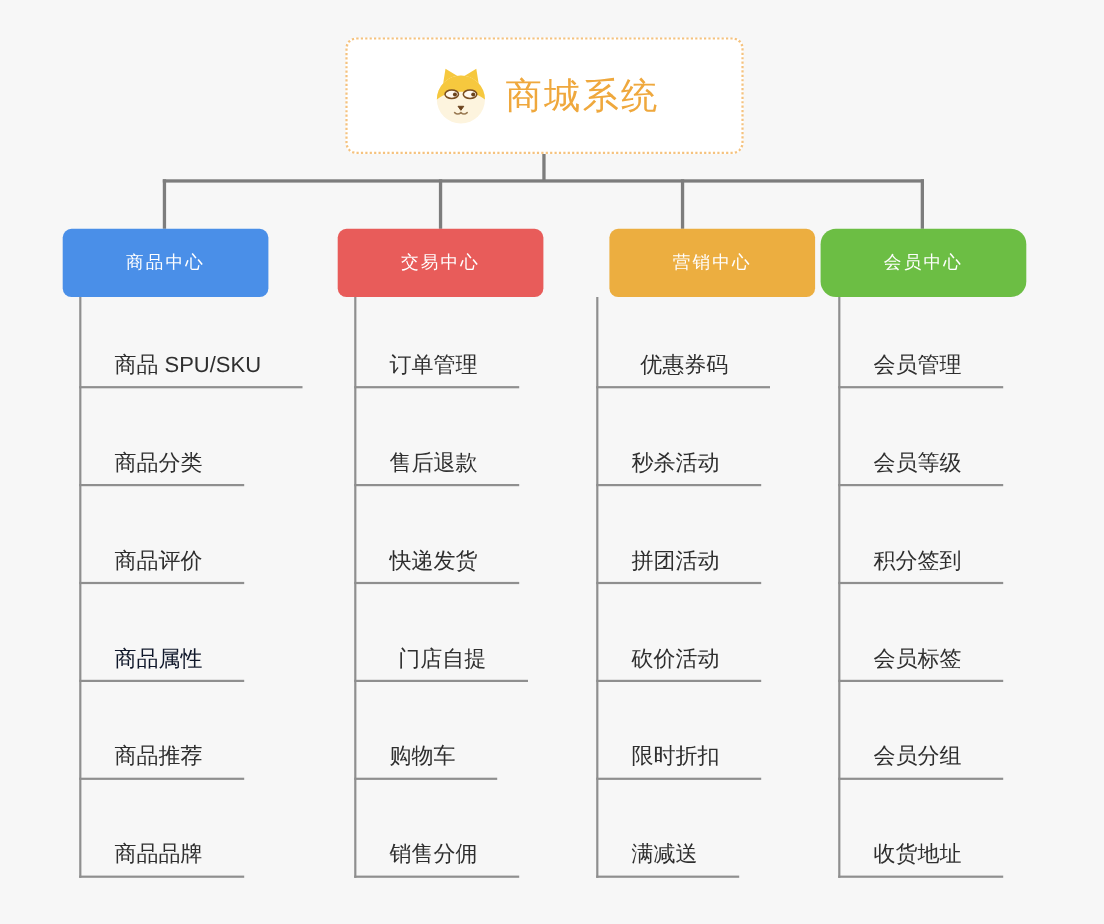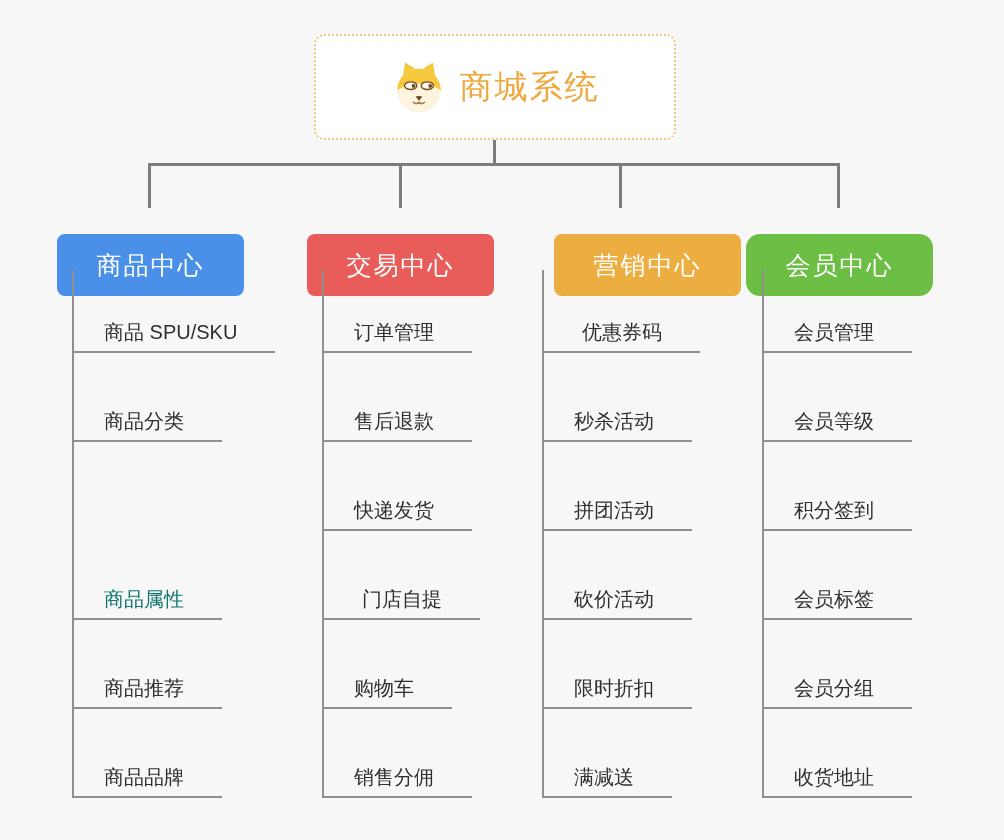--- a/index.html
+++ b/index.html
@@ -15,21 +15,21 @@
   
   .wire{position:absolute;background:#7d7d7d;}
   .stem{left:493px;top:140px;width:3px;height:25px;}
   .hbar{left:148px;top:163px;width:692px;height:3px;}
   .drop{width:3px;top:163px;height:45px;}
   .drop1{left:148px;} .drop2{left:399px;} .drop3{left:619px;} .drop4{left:837px;}
 
   
   .branch{position:absolute;top:208px;width:187px;height:62px;border-radius:8px;
           display:flex;align-items:center;justify-content:center;
-          color:#ffffff;font-size:25px;letter-spacing:2px;margin-top:26px;}
+          color:#ffffff;font-size:16px;letter-spacing:2px;}
   .b1{left:57px;} .b2{left:307px;} .b3{left:554px;} .b4{left:746px;border-radius:14px;}
 
   
   .trunk{position:absolute;top:270px;width:2px;height:528px;background:#8f8f8f;}
   .t1{left:72px;} .t2{left:322px;} .t3{left:542px;} .t4{left:762px;}
 
   
   .leaf{position:absolute;width:max-content;box-sizing:border-box;height:34px;
         padding:0 38px 5px 32px;border-bottom:2px solid #8f8f8f;
         font-size:20px;line-height:27px;color:#2f2f2f;white-space:nowrap;}
@@ -71,21 +71,22 @@
   <div class="branch b3" style="background: rgb(236, 174, 64);">营销中心</div>
   <div class="branch b4" style="background: rgb(108, 190, 68);">会员中心</div>
 
   <div class="trunk t1" style="background: rgb(143, 143, 143);"></div>
   <div class="trunk t2" style="background: rgb(143, 143, 143);"></div>
   <div class="trunk t3" style="background: rgb(143, 143, 143);"></div>
   <div class="trunk t4" style="background: rgb(143, 143, 143);"></div>
 
   <div class="leaf c1 r1" style="border-bottom-color: rgb(143, 143, 143); color: rgb(47, 47, 47);">商品 SPU/SKU</div>
   <div class="leaf c1 r2" style="border-bottom-color: rgb(143, 143, 143); color: rgb(47, 47, 47);">商品分类</div>
-  <div class="leaf c1 r4" style="border-bottom-color: rgb(143, 143, 143); color: #0f766e;">商品属性</div>
+  <div class="leaf c1 r3" style="border-bottom-color: rgb(143, 143, 143); color: rgb(47, 47, 47);">商品评价</div>
+  <div class="leaf c1 r4" style="border-bottom-color: rgb(143, 143, 143); color: #0f172a;">商品属性</div>
   <div class="leaf c1 r5" style="border-bottom-color: rgb(143, 143, 143); color: rgb(47, 47, 47);">商品推荐</div>
   <div class="leaf c1 r6" style="border-bottom-color: rgb(143, 143, 143); color: rgb(47, 47, 47);">商品品牌</div>
 
   <div class="leaf c2 r1" style="border-bottom-color: rgb(143, 143, 143); color: rgb(47, 47, 47);">订单管理</div>
   <div class="leaf c2 r2" style="border-bottom-color: rgb(143, 143, 143); color: rgb(47, 47, 47);">售后退款</div>
   <div class="leaf c2 r3" style="border-bottom-color: rgb(143, 143, 143); color: rgb(47, 47, 47);">快递发货</div>
   <div class="leaf c2 r4" style="border-bottom-color: rgb(143, 143, 143); color: rgb(47, 47, 47); padding-left: 40px;">门店自提</div>
   <div class="leaf c2 r5" style="border-bottom-color: rgb(143, 143, 143); color: rgb(47, 47, 47);">购物车</div>
   <div class="leaf c2 r6" style="border-bottom-color: rgb(143, 143, 143); color: rgb(47, 47, 47);">销售分佣</div>
 

